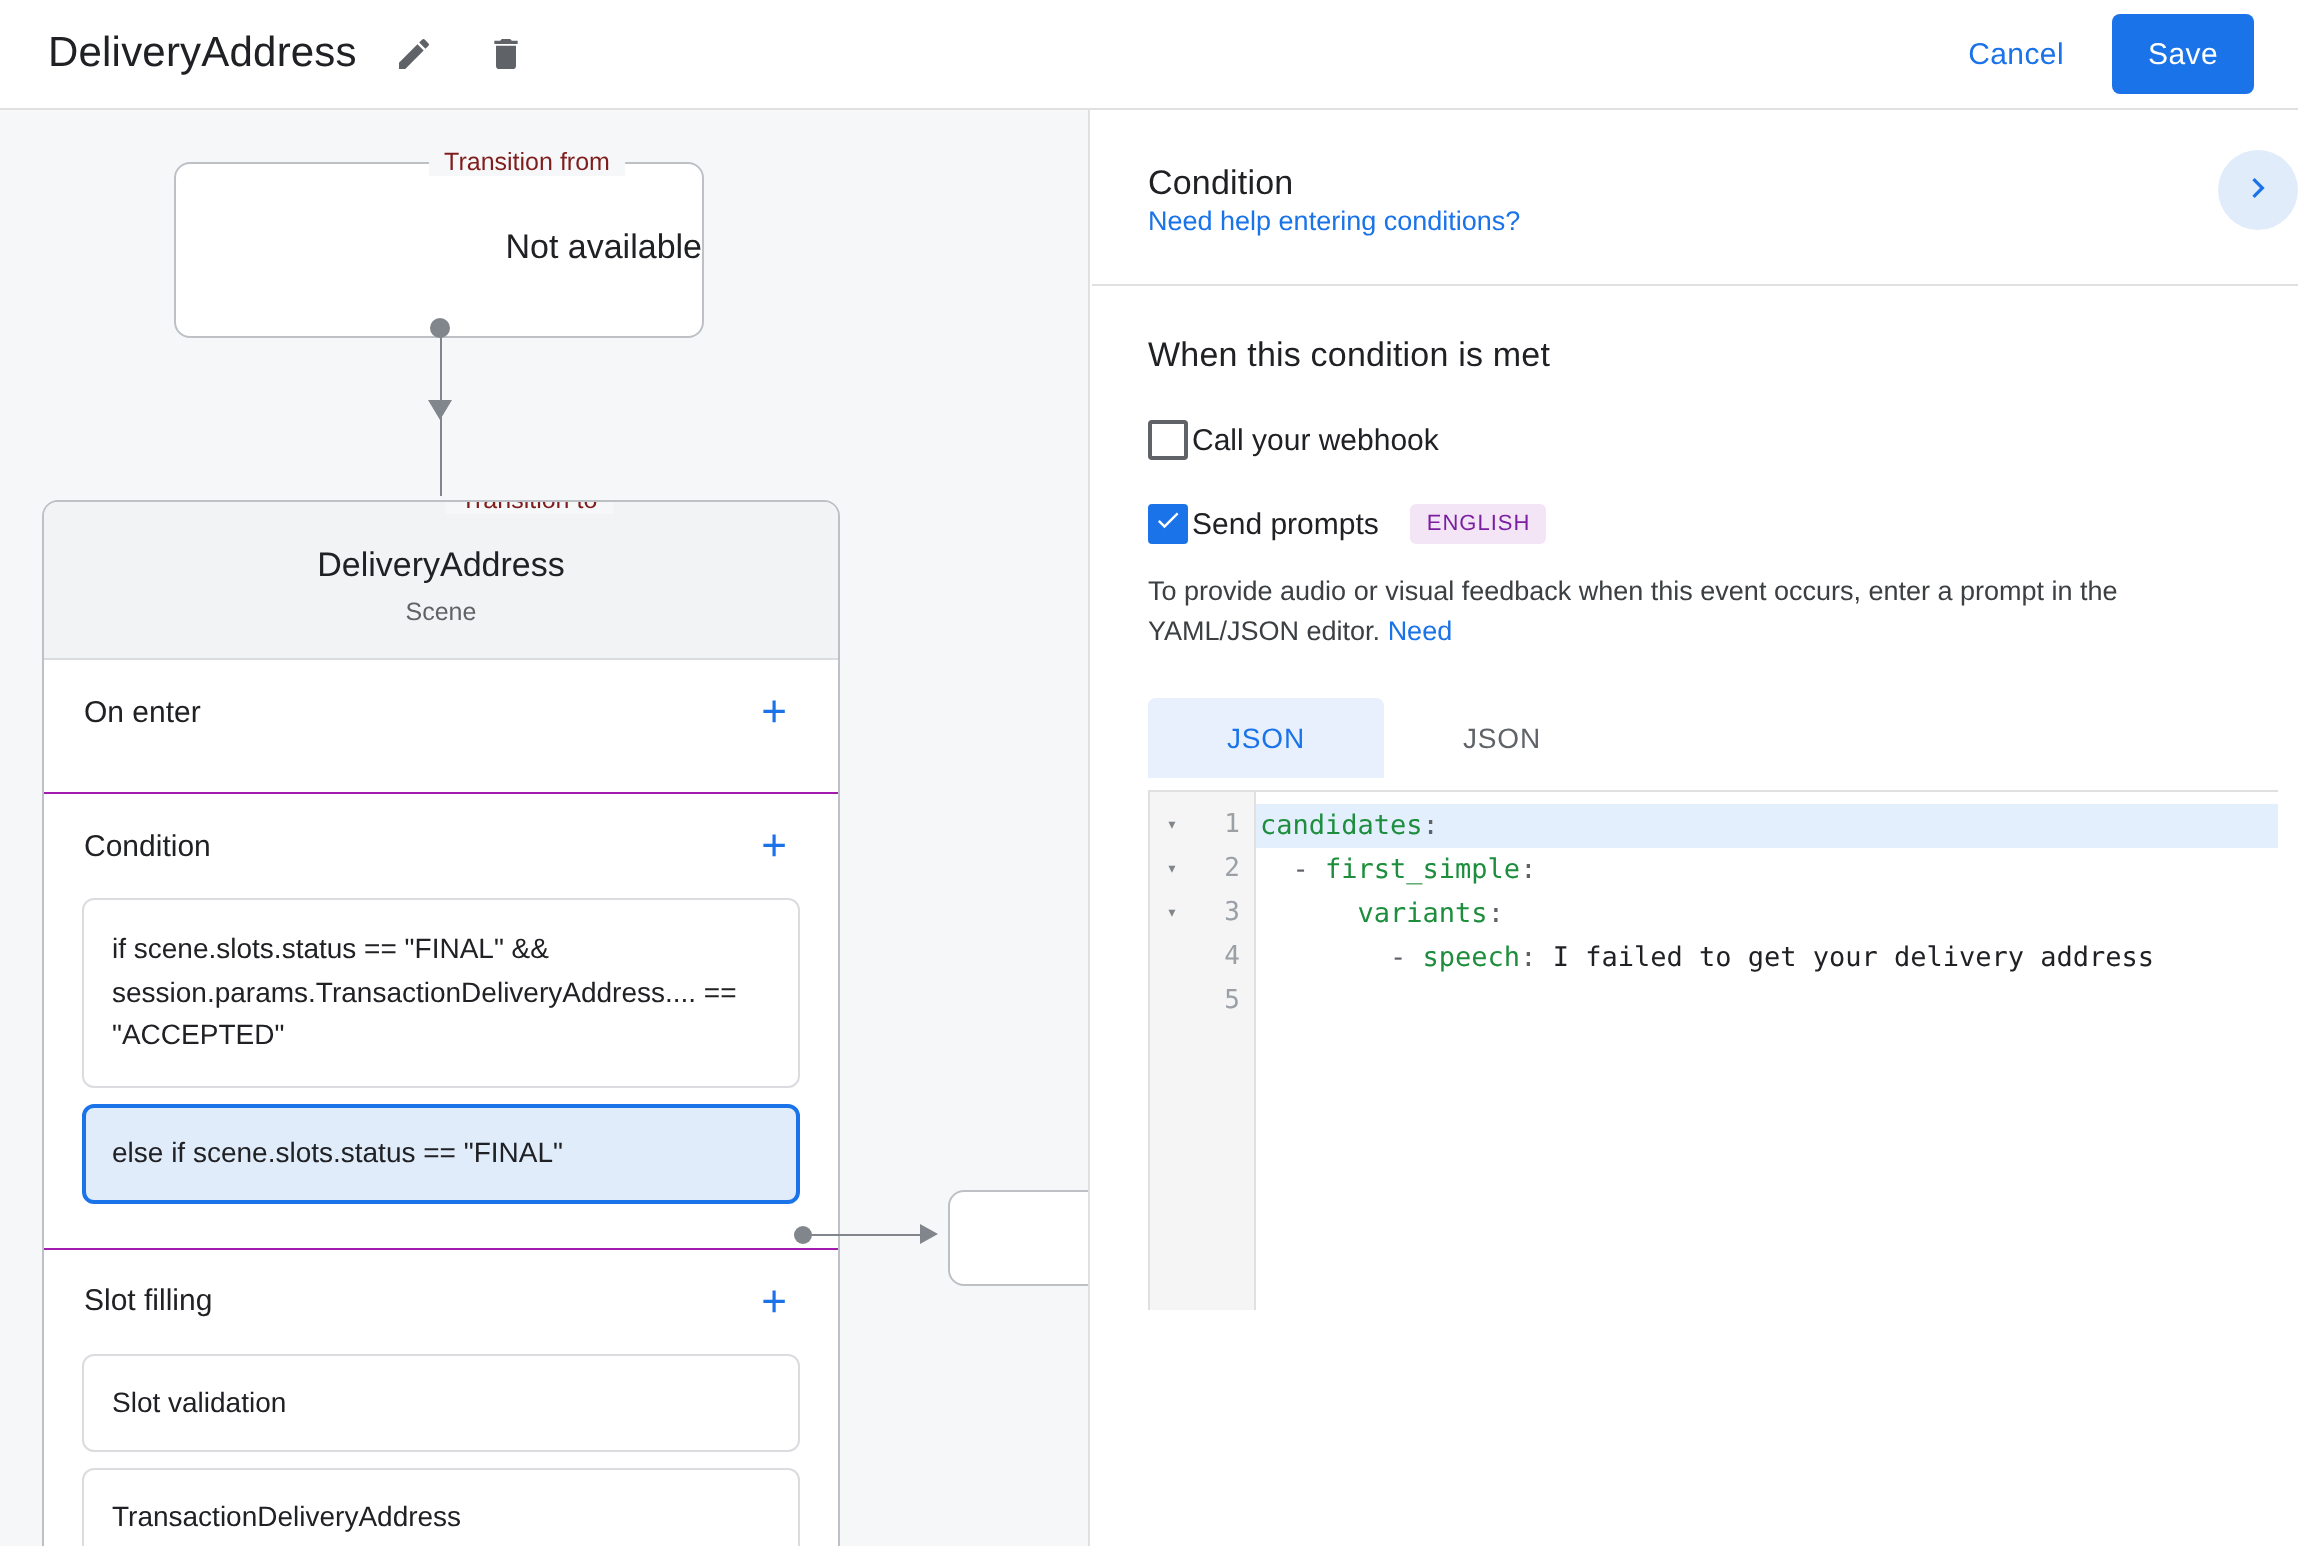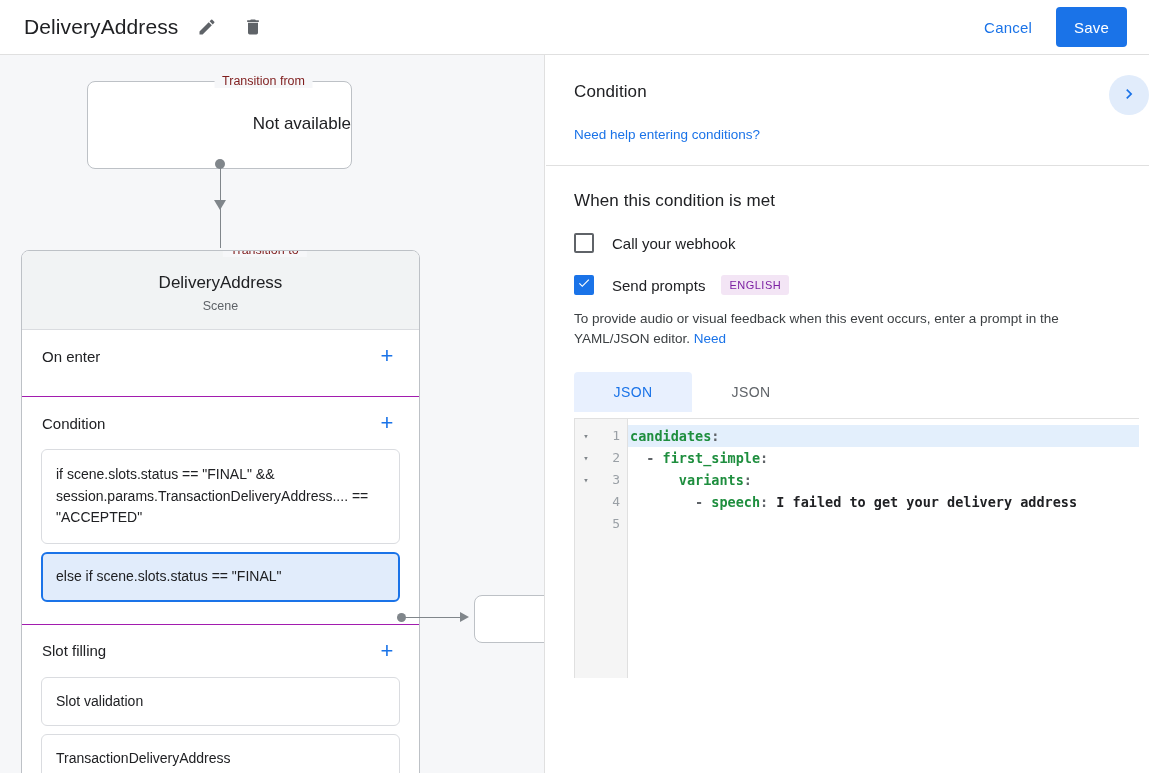--- a/index.html
+++ b/index.html
@@ -152,34 +152,34 @@
   .cond-prefix {
     background: #f1f3f4; border-right: 1px solid #dadce0;
     display: flex; align-items: center; padding: 0 14px;
     font-size: 14px; color: #3c4043; white-space: nowrap;
   }
   .cond-input {
     flex: 1; border: none; outline: none; padding: 0 14px; font-size: 14px;
     color: #202124; font-family: "Liberation Sans", sans-serif; background: #fff;
   }
   .link { color: #1a73e8; font-size: 13.5px; text-decoration: none; cursor: pointer; }
-  .help-link-row { margin-top: 23px; }
+  .help-link-row { margin-top: 0; }
 
   .met-block { padding: 25px 28px 0 28px; }
   .check-row { display: flex; align-items: center; margin-top: 22px; }
   .cbox {
     width: 20px; height: 20px; border: 2px solid #5f6368; border-radius: 2px;
     background: #fff; cursor: pointer; flex: none;
   }
   .cbox.checked {
     background: #1a73e8; border-color: #1a73e8;
     display: flex; align-items: center; justify-content: center;
   }
   .check-label {
-    margin-left: 18px; font-size: 15px; color: #202124; font-weight: 500;
+    margin-left: 2px; font-size: 15px; color: #202124; font-weight: 500;
   }
   .lang-badge {
     margin-left: 16px; background: #f3e5f5; color: #7b1fa2;
     font-size: 11px; font-weight: 500; letter-spacing: .5px;
     padding: 4px 8px; border-radius: 3px;
   }
   .desc {
     margin-top: 14px; font-size: 13.5px; color: #3c4043; line-height: 1.5;
     max-width: 552px;
   }
@@ -202,21 +202,21 @@
     padding-top: 6px; flex: none;
   }
   .gline {
     height: 22px; display: flex; align-items: center; font-size: 13px;
     color: #9aa0a6; font-family: "DejaVu Sans Mono", monospace;
   }
   .fold {
     width: 22px; text-align: center; font-size: 9px; color: #80868b;
   }
   .lnum { flex: 1; text-align: right; padding-right: 7px; }
-  .code { flex: 1; padding-top: 6px; overflow: hidden; font-weight: bold; }
+  .code { flex: 1; padding-top: 6px; overflow: hidden; }
   .cline {
     height: 22px; display: flex; align-items: center; white-space: pre;
     font-family: "DejaVu Sans Mono", monospace; font-size: 13.5px;
     color: #202124; padding-left: 2px;
   }
   .cline.active { background: #e3effc; }
   .k { color: #1e8e3e; }
   .p { color: #5f6368; }
   .v { color: #202124; }
 </style>

